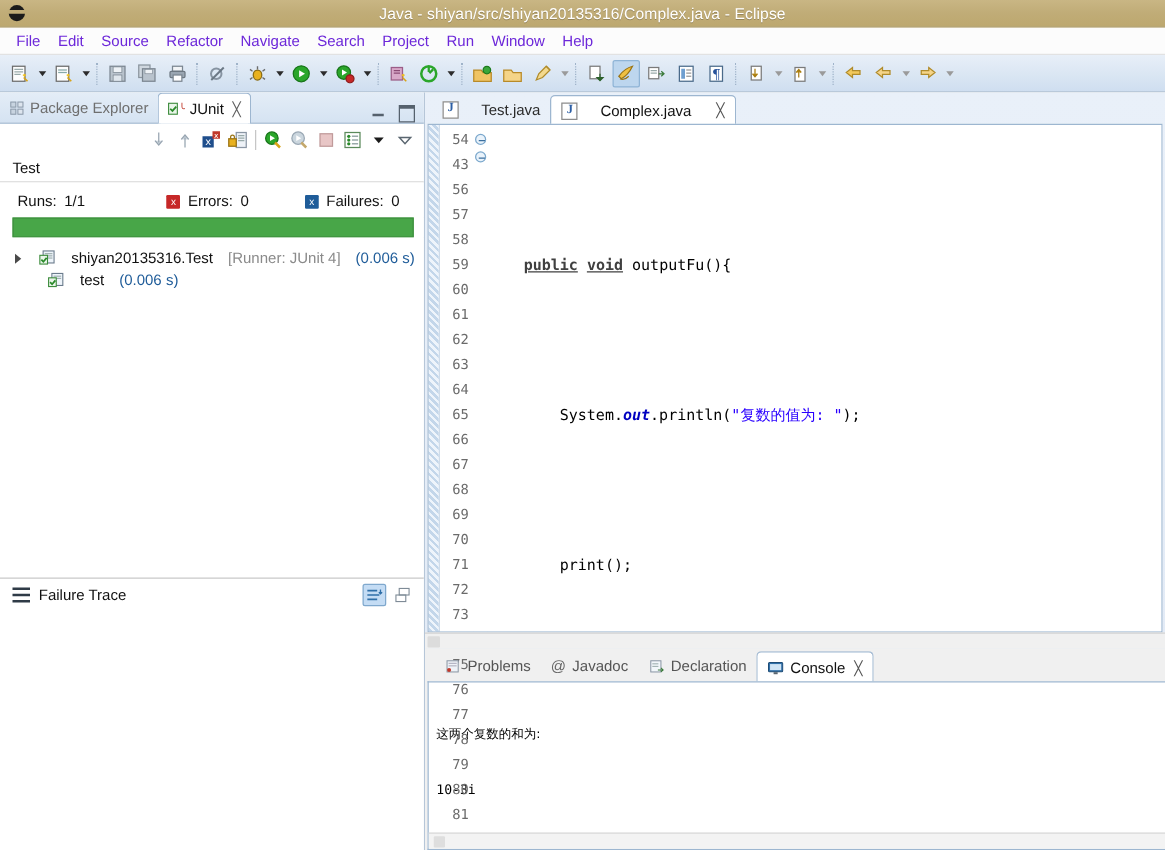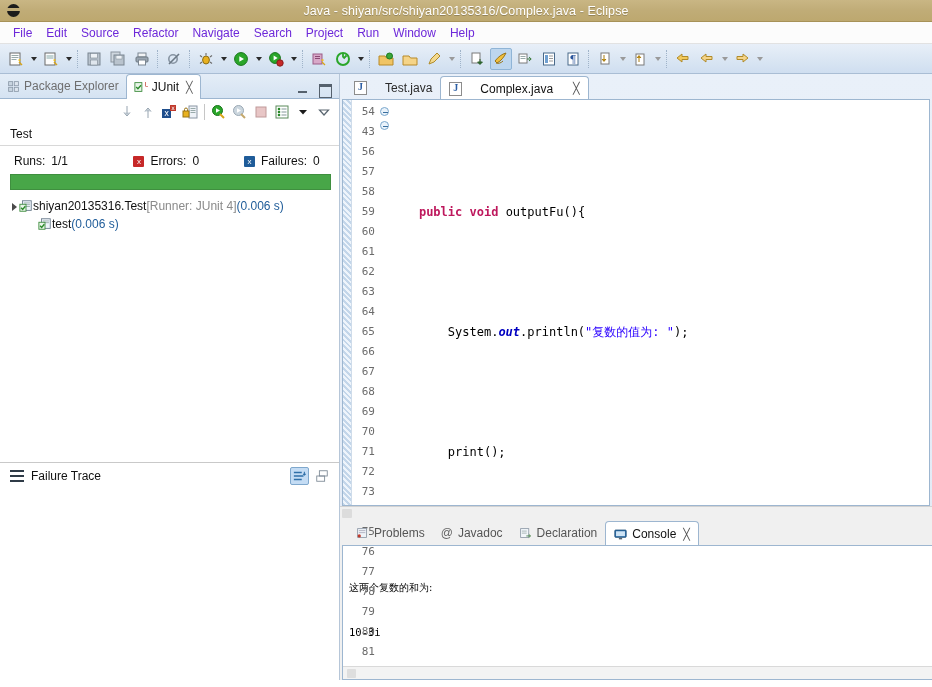--- a/index.html
+++ b/index.html
@@ -134,21 +134,21 @@
                text-align: center; font-family: "Liberation Sans", sans-serif; }
   .mini-icon.err { background: #c62828; }
   .mini-icon.fail { background: #1f5c99; }
 
   .progressbar-wrap { padding: 0 8px 0 10px; background:#fff; }
   .progressbar {
     height: 16px; background: #48a648;
     border: 1px solid #3f8f3f;
   }
   .tree-area { flex: 1; background: #fff; padding-top: 7px; overflow: hidden; }
-  .tree-row { display: flex; align-items: center; gap: 0; font-size: 12px;
+  .tree-row { display: flex; align-items: center; gap: 12px; font-size: 12px;
               padding: 2px 0 2px 10px; color: #111; white-space: nowrap; cursor: default; }
   .tree-row.child { padding-left: 38px; }
   .arrow-r { width: 9px; height: 9px; position: relative; flex: none; }
   .arrow-r::after { content:""; position:absolute; left:2px; top:1px;
       border-top:4px solid transparent; border-bottom:4px solid transparent; border-left:5px solid #4a4a4a; }
   .tnode-ic { width:14px; height:14px; flex:none; position: relative; }
   .runner-dim { color: #8a8a8a; }
   .time-blue { color: #1f5c99; }
 
   .failure-hdr {
@@ -205,21 +205,21 @@
   .foldcol { width: 11px; flex:none; background:#fff; padding-top:2px; line-height:20px; }
   .fold-minus { width:9px; height:9px; border:1px solid #7aa7cc; border-radius:50%;
                 position:relative; margin:5px auto 0 auto; background:#eaf3fb;}
   .fold-minus::after { content:""; position:absolute; left:1.5px; top:3.5px; width:5px; height:1px; background:#3b6f9e;}
   .code {
     flex:1; font-family:"DejaVu Sans Mono", monospace; font-size:12px;
     line-height:20px; padding-top:2px; color:#000; white-space:pre; overflow:hidden;
     background:#fff; min-width:0;
   }
   .code .ln { height:20px; }
-  .kw { color:#be185d; font-weight:bold; }
+  .kw { color:#404040; font-weight:bold;text-decoration:underline; }
   .str { color:#2a00ff; }
   .fld { color:#0000c0; font-style:italic; font-weight:bold; }
   .ed-hscroll {
     height:13px; background:#f0f0f0; border-top:1px solid #d2d2d2; position:relative;
   }
   .ed-hscroll::before{
     content:""; position:absolute; left:2px; top:2px; width:10px; height:9px;
     background:#dcdcdc; border-radius:1px;
   }
 

